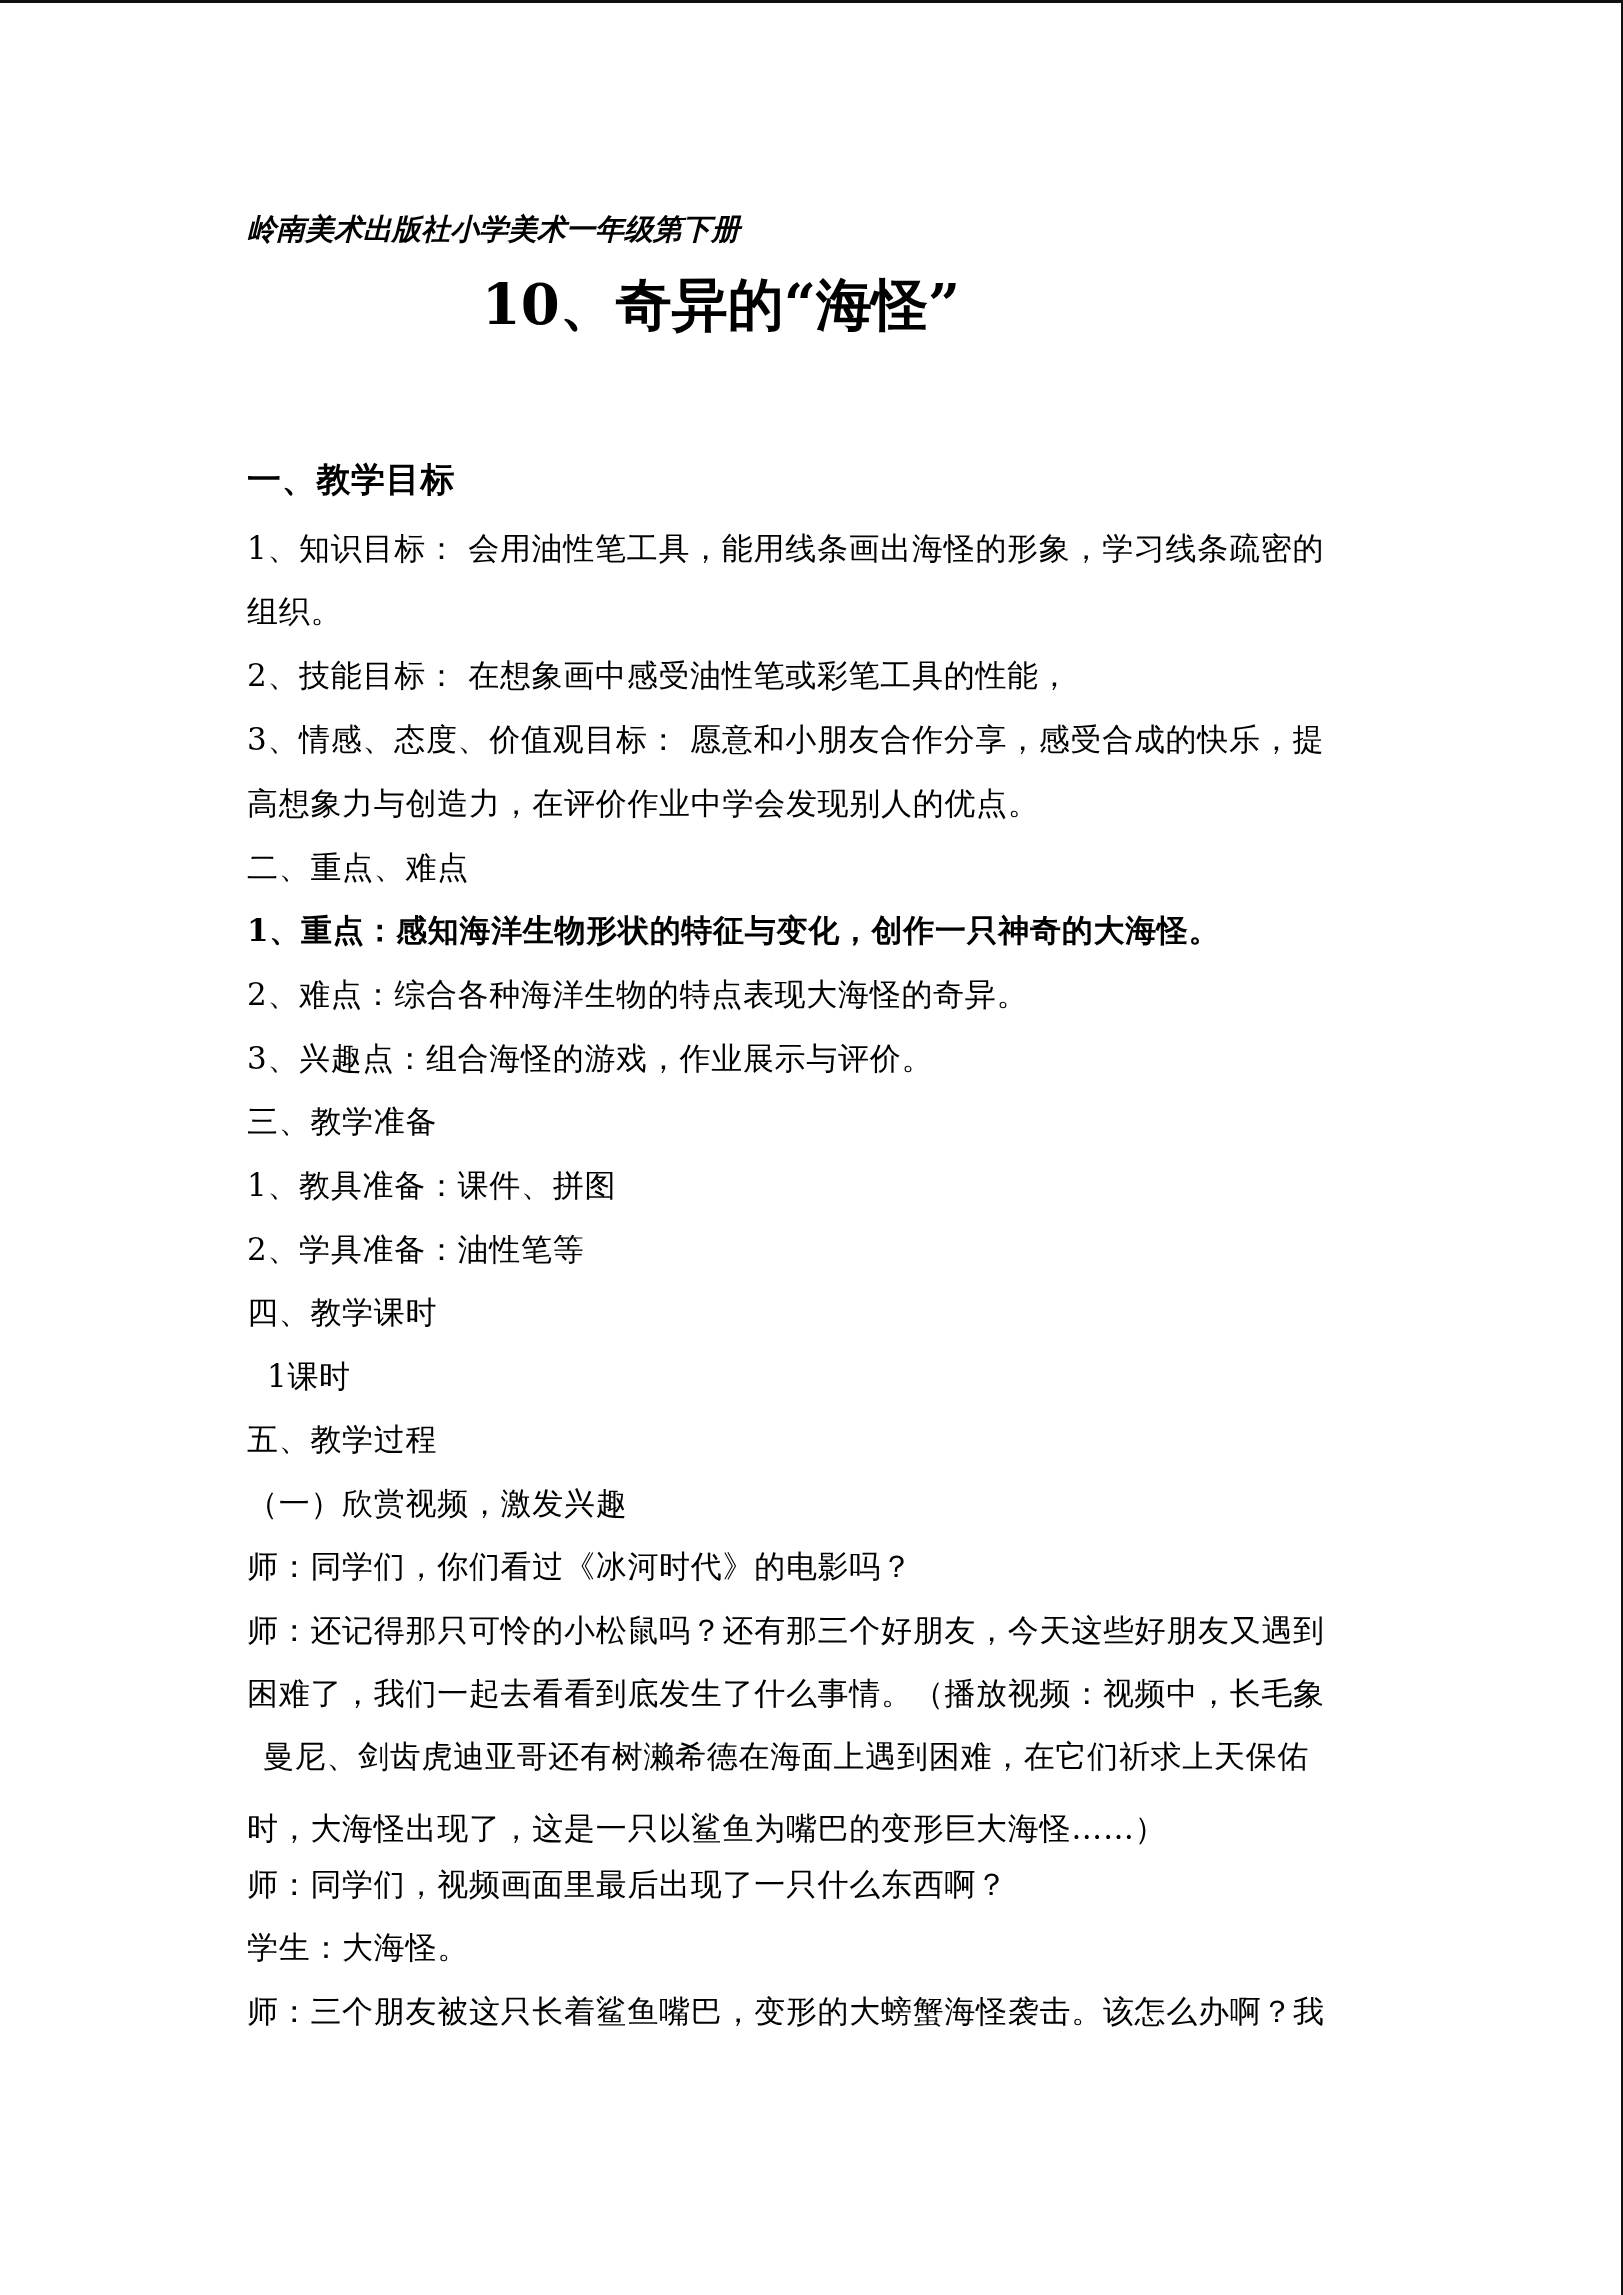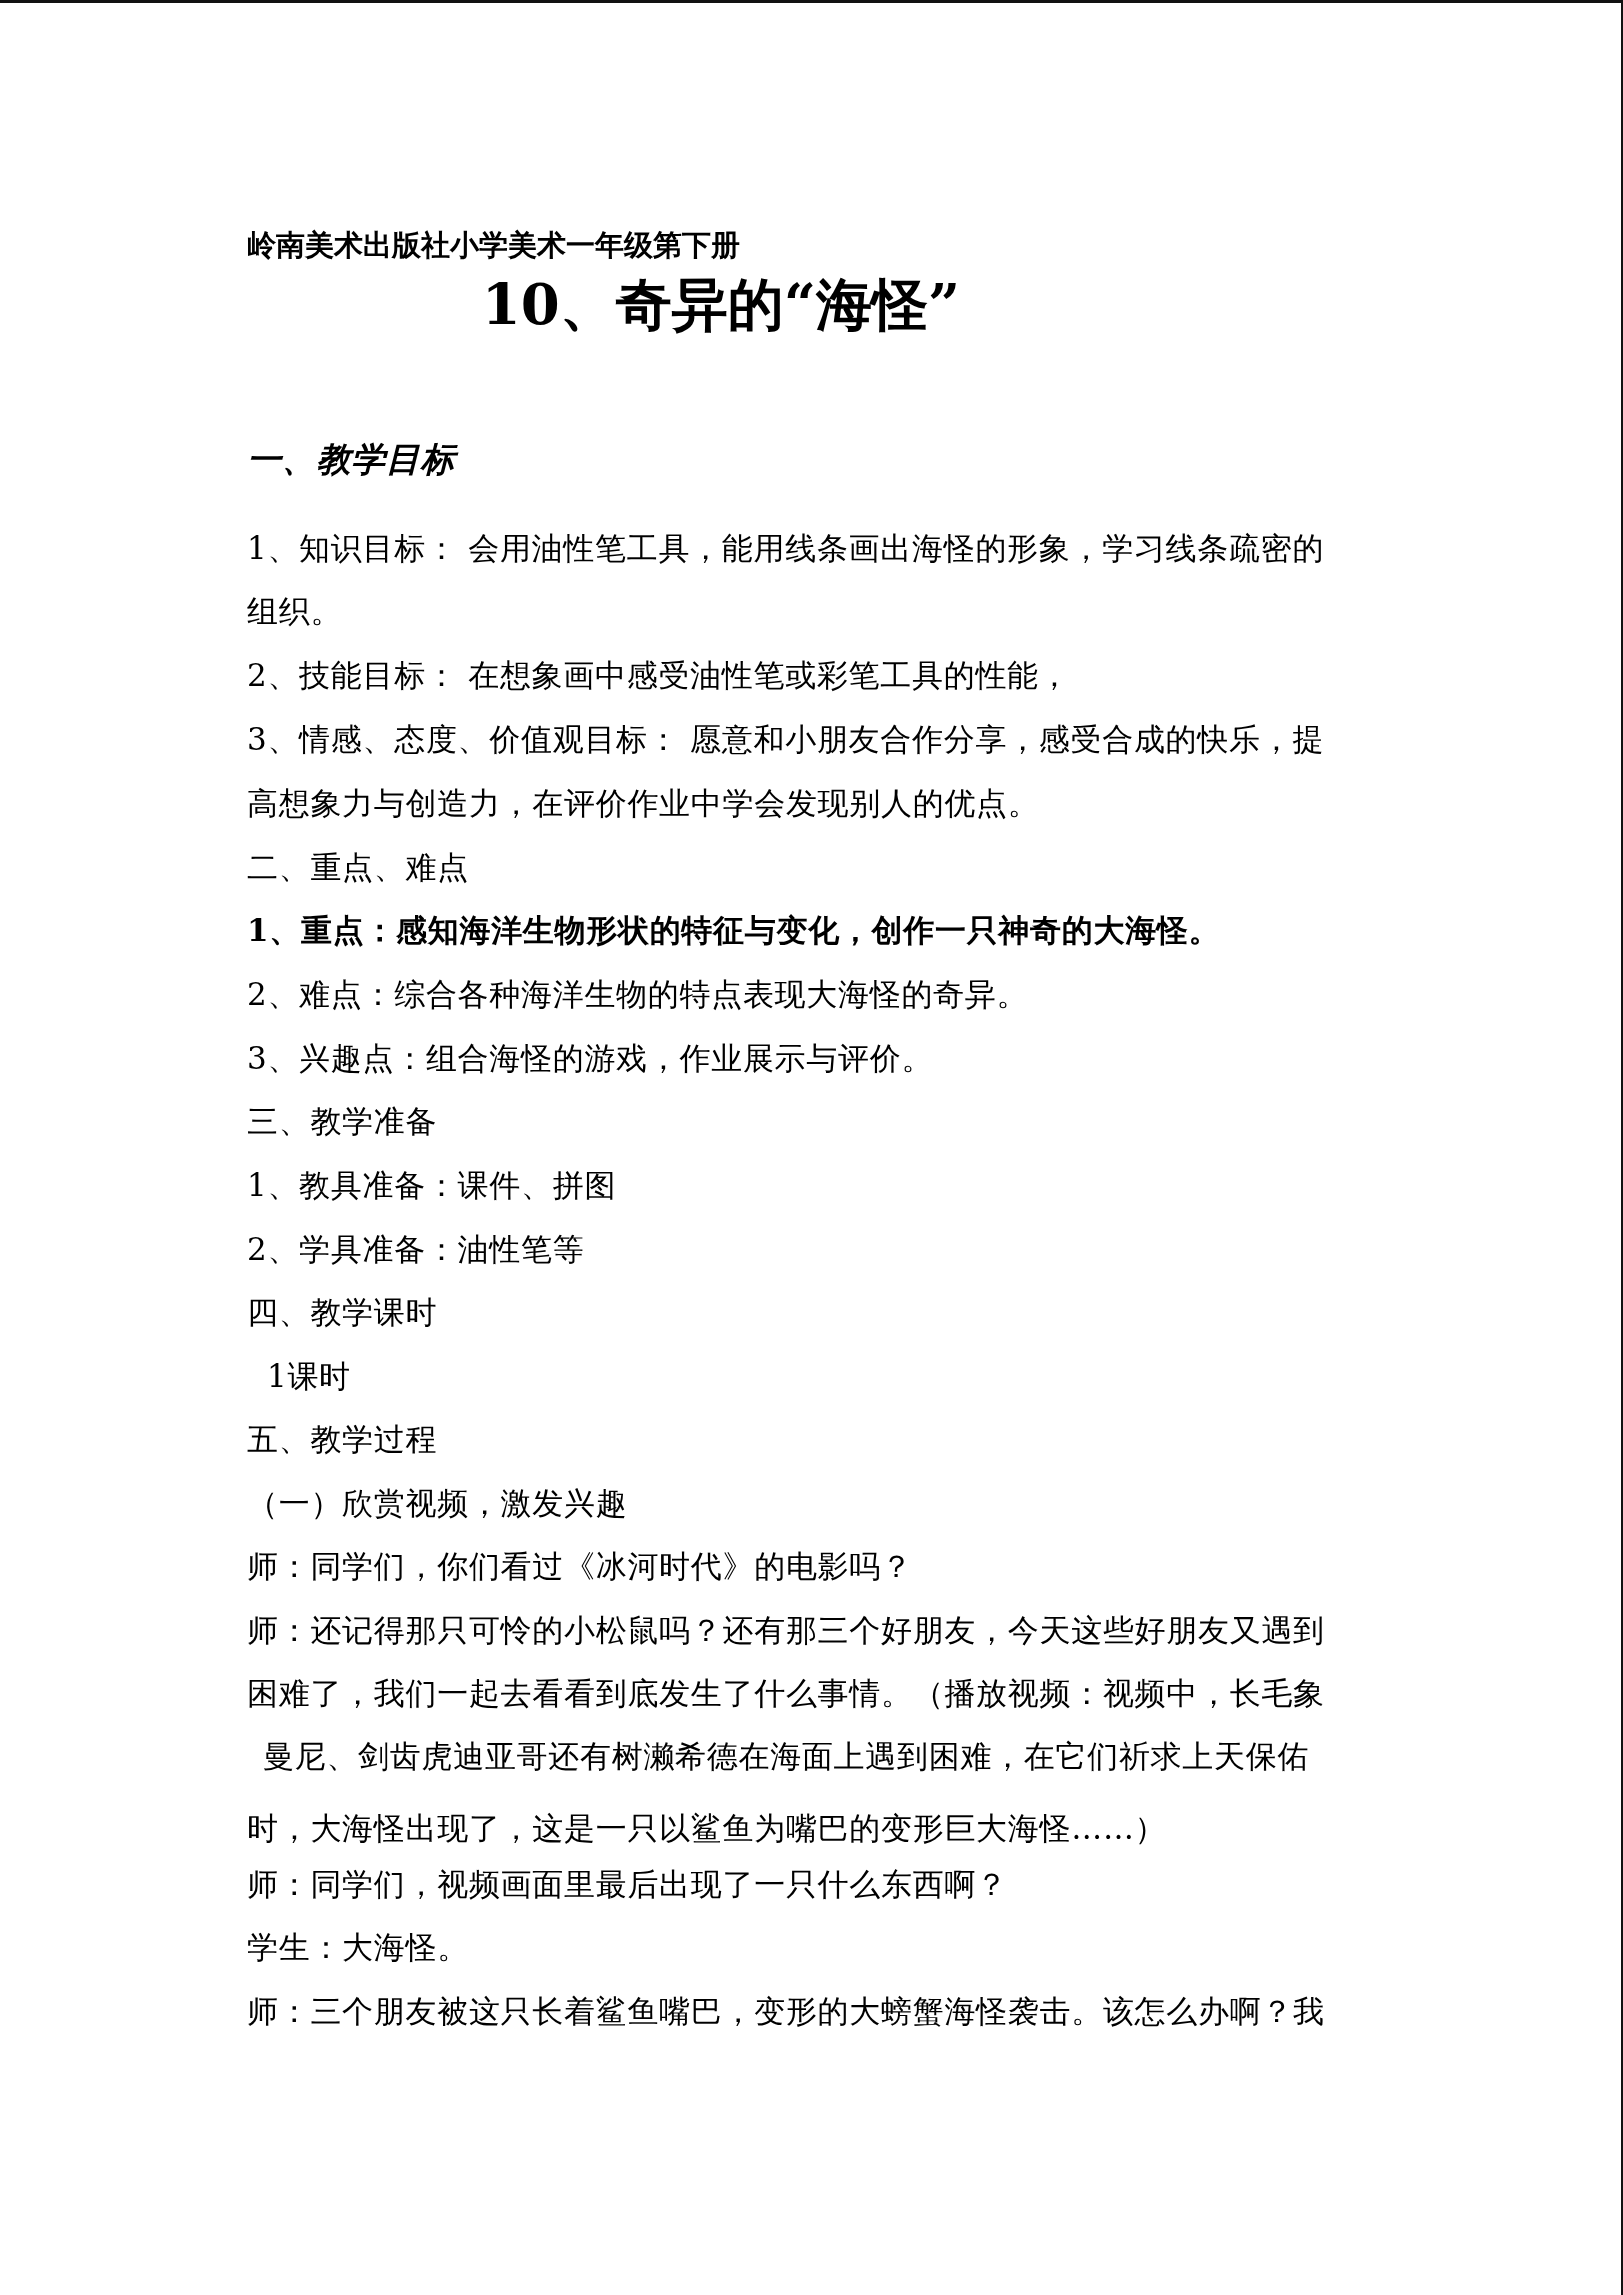--- a/index.html
+++ b/index.html
@@ -57,26 +57,26 @@
     }
   </style>
 </head>
 <body>
 
 <div class="page-border-top"></div>
 <div class="page-border-right"></div>
 
 <div>
 
-  <div class="line publisher" style="top:225px;">岭南美术出版社小学美术一年级第下册</div>
+  <div class="line publisher" style="top:209px;font-style:italic;">岭南美术出版社小学美术一年级第下册</div>
 
   <div class="title" style="top:270px;">10、奇异的“海怪”</div>
 
   <div>
-    <div class="line section-bold" style="top:439px;font-style:italic;">一、教学目标</div>
+    <div class="line section-bold" style="top:459px;">一、教学目标</div>
     <div class="line" style="top:528px;">1、知识目标：    会用油性笔工具，能用线条画出海怪的形象，学习线条疏密的</div>
     <div class="line" style="top:591px;">组织。</div>
     <div class="line" style="top:655px;">2、技能目标：  在想象画中感受油性笔或彩笔工具的性能，</div>
     <div class="line" style="top:719px;">3、情感、态度、价值观目标：    愿意和小朋友合作分享，感受合成的快乐，提</div>
     <div class="line" style="top:783px;">高想象力与创造力，在评价作业中学会发现别人的优点。</div>
   </div>
 
   <div>
     <div class="line" style="top:847px;">二、重点、难点</div>
     <div class="line" style="top:910px;font-weight:bold;">1、重点：感知海洋生物形状的特征与变化，创作一只神奇的大海怪。</div>

